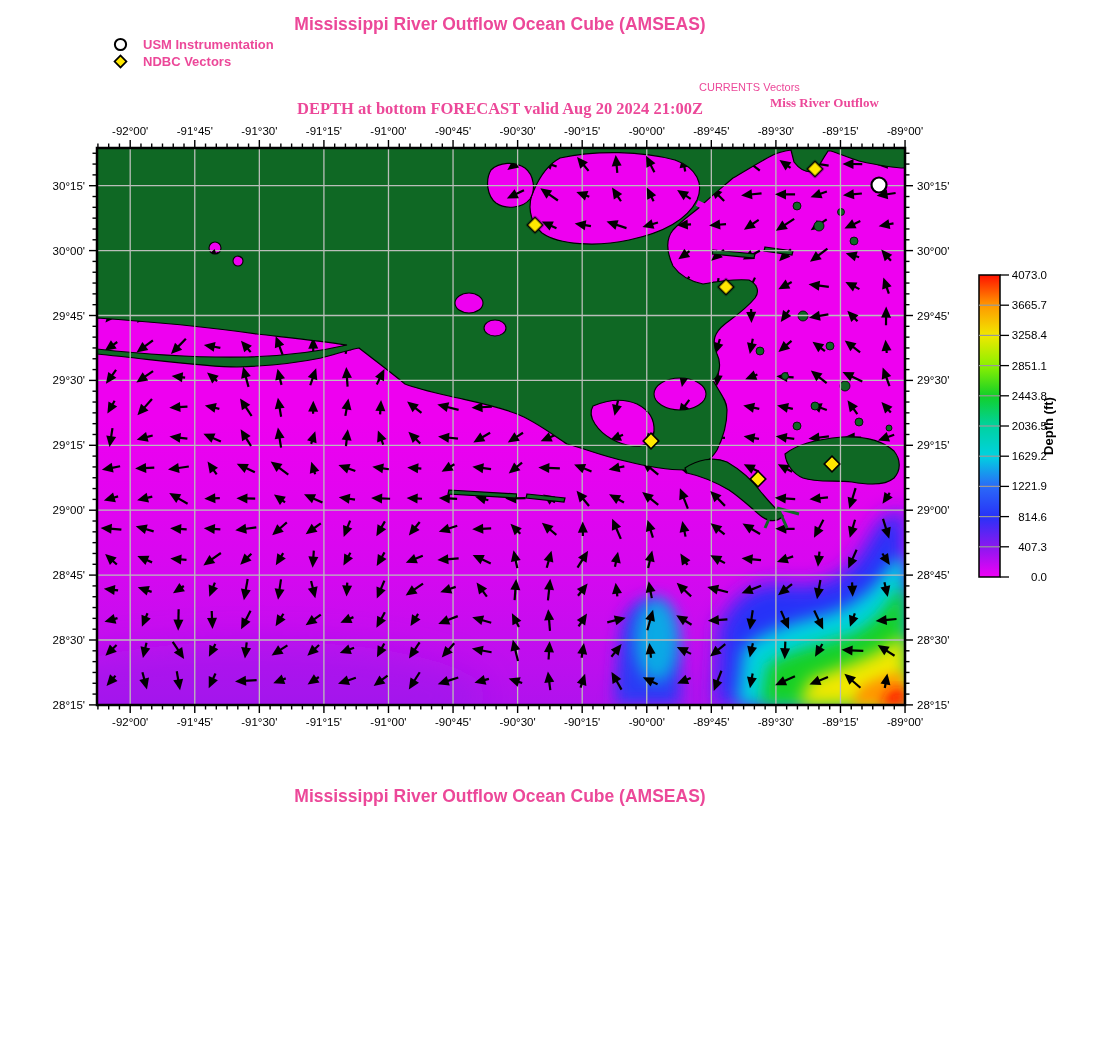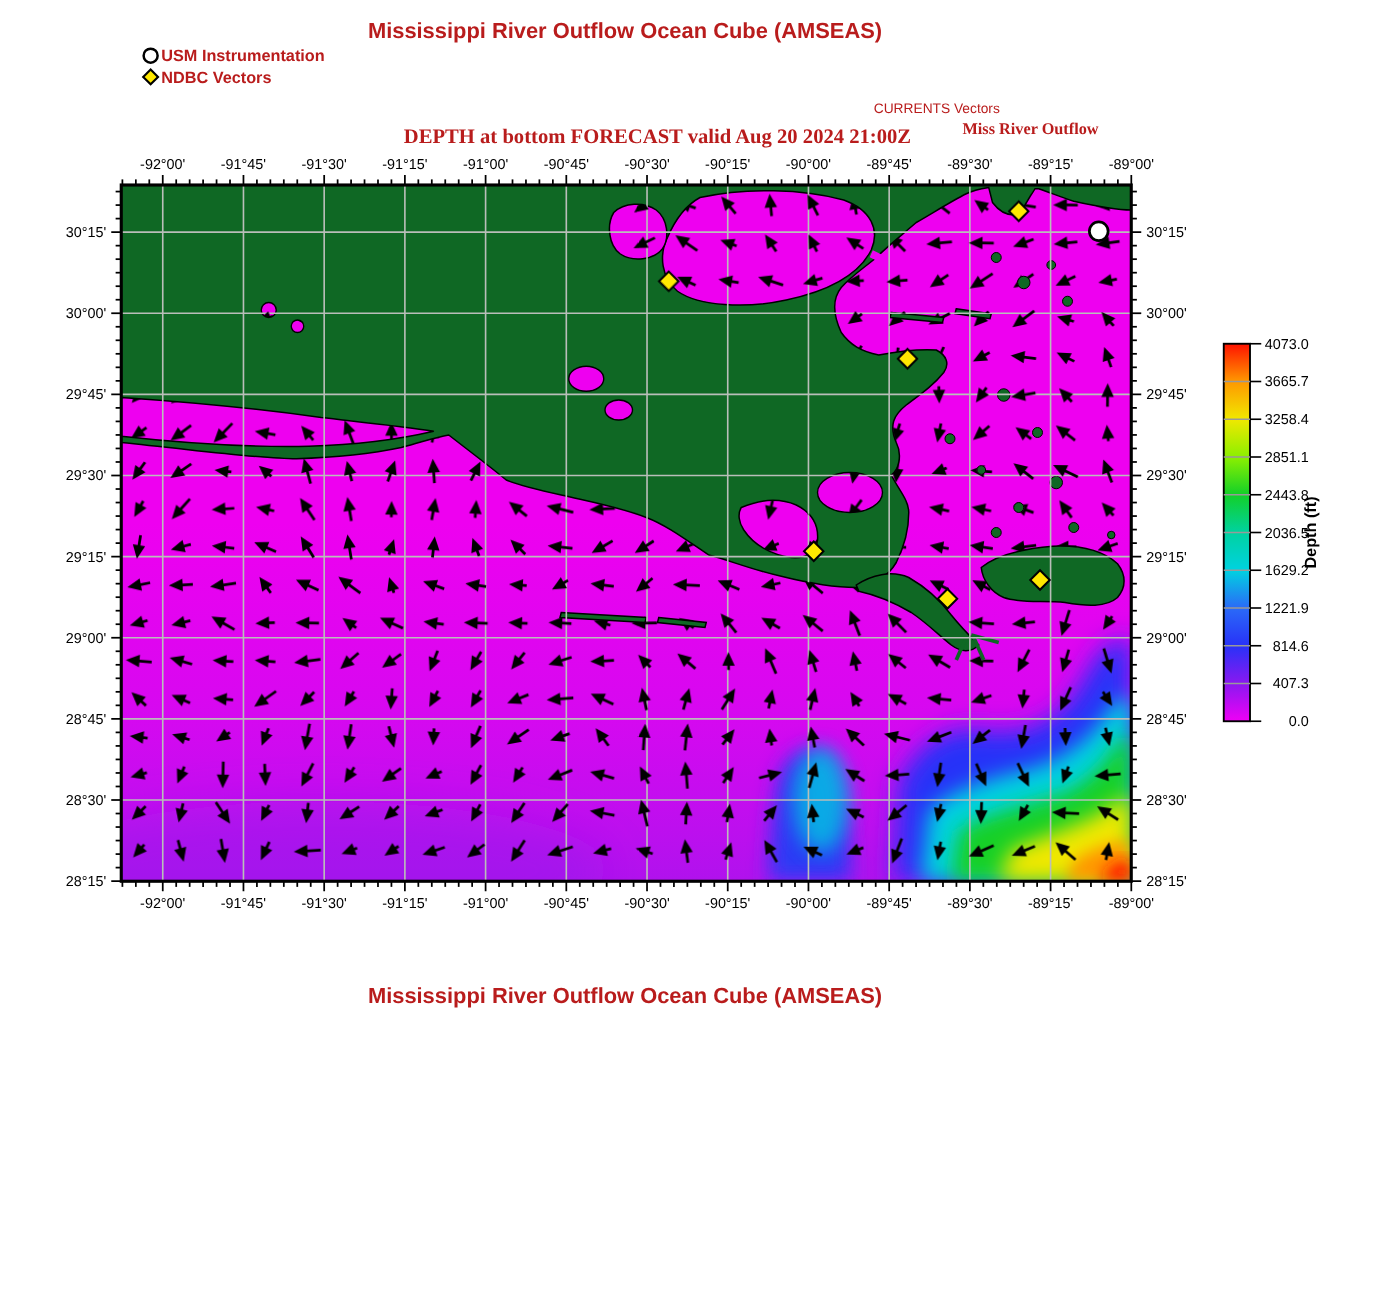--- a/index.html
+++ b/index.html
@@ -1,24 +1,24 @@
 <!DOCTYPE html>
 <html><head>
 <meta charset="utf-8">
 <style>
   html,body{margin:0;padding:0;background:#ffffff;}
   #page{position:relative;width:1100px;height:1050px;background:#ffffff;overflow:hidden;
-        font-family:"Liberation Sans",sans-serif;color:#b91c1c;}
+        font-family:"Liberation Sans",sans-serif;color:#ec4899;}
   .abs{position:absolute;}
   .title{width:1000px;left:0;text-align:center;font-size:17.5px;font-weight:bold;
          font-family:"Liberation Sans",sans-serif;}
   .serif-sub{width:1000px;left:0;text-align:center;font-size:16.5px;font-weight:bold;
-         font-family:"Liberation Serif",serif;margin-left:26px;}
+         font-family:"Liberation Serif",serif;}
   .legend-row{display:flex;align-items:center;height:17px;}
-  .legend-row .lab{font-size:13px;font-weight:bold;margin-left:0;white-space:nowrap;}
+  .legend-row .lab{font-size:13px;font-weight:bold;margin-left:14px;white-space:nowrap;}
   #vecbox{left:696px;top:37px;width:196px;height:43px;border:2.5px solid #000;background:#fff;}
   #currents-caption{left:699px;top:81px;font-size:11px;font-weight:normal;}
   #miss-outflow{left:770px;top:95px;width:145px;text-align:left;font-size:13px;font-weight:bold;
                 font-family:"Liberation Serif",serif;white-space:nowrap;}
   svg text{font-family:"Liberation Sans",sans-serif;}
 </style>
 </head>
 <body>
 
 <div id="page">

